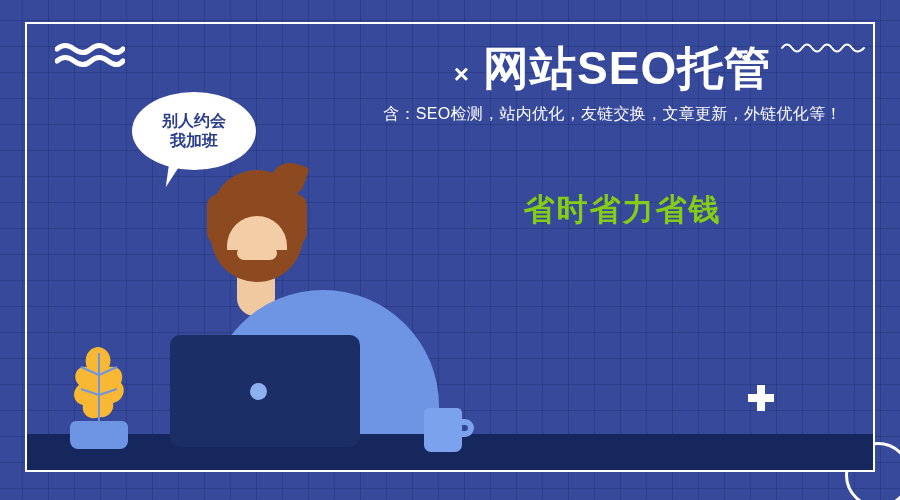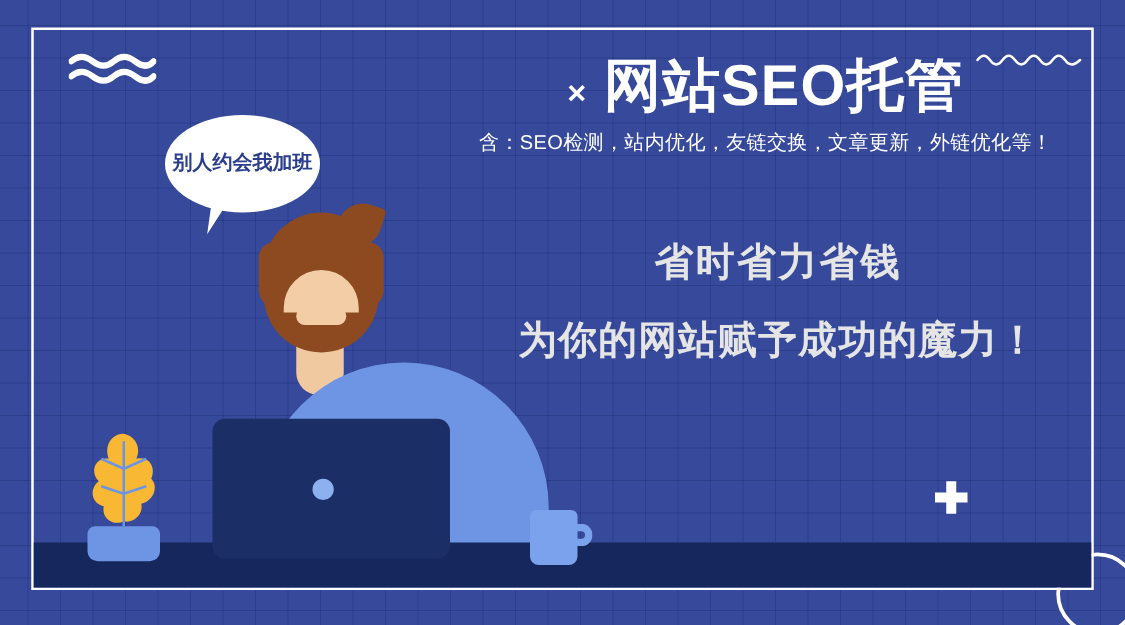--- a/index.html
+++ b/index.html
@@ -59,30 +59,30 @@
     font-size:46px;font-weight:bold;letter-spacing:1px;line-height:1.05;
     color:#ffffff;white-space:nowrap;text-align:right;
   }
   .subtitle{
     margin-top:12px;color:#ffffff;font-size:16px;letter-spacing:.3px;
     white-space:nowrap;
   }
   
   .slogan{
     position:absolute;left:360px;top:192px;width:525px;text-align:center;
-    color:#e5e5e5;font-weight:bold;
+    color:#84cc16;font-weight:bold;
   }
   .sl1{font-size:31px;line-height:1.15;letter-spacing:2px;}
   .sl2{font-size:31px;line-height:1.15;letter-spacing:1px;margin-top:26px;white-space:nowrap;}
   .sl3{font-size:31px;line-height:1.15;letter-spacing:1px;margin-top:26px;white-space:nowrap;}
   
   .bubble{
     position:absolute;left:132px;top:92px;width:124px;height:78px;
     background:#ffffff;border-radius:50%/50%;
-    display:flex;flex-direction:row;align-items:center;justify-content:center;
+    display:flex;flex-direction:column;align-items:center;justify-content:center;
     color:#2b3e8c;font-size:16px;font-weight:bold;line-height:1.25;
     z-index:6;
   }
   .bubble .bl{display:block;}
   .bubble-tail{
     position:absolute;left:168px;top:155px;width:0;height:0;z-index:5;
     border-left:12px solid #ffffff;
     border-right:10px solid transparent;
     border-top:8px solid #ffffff;
     border-bottom:26px solid transparent;
@@ -178,21 +178,20 @@
   <div class="head">
     <div class="title-row">
       <span class="x-mark">×</span>
       <span class="title">网站SEO托管</span>
     </div>
     <div class="subtitle">含：SEO检测，站内优化，友链交换，文章更新，外链优化等！</div>
   </div>
 
   <div class="slogan">
     <div class="sl1">省时省力省钱</div>
-    <div class="sl3">为你的网站赋予成功的魔力！</div>
   </div>
 
   <div class="bubble-tail"></div>
   <div class="bubble">
     <span class="bl">别人约会</span>
     <span class="bl">我加班</span>
   </div>
 
   <div class="person">
     <div class="shirt"></div>

